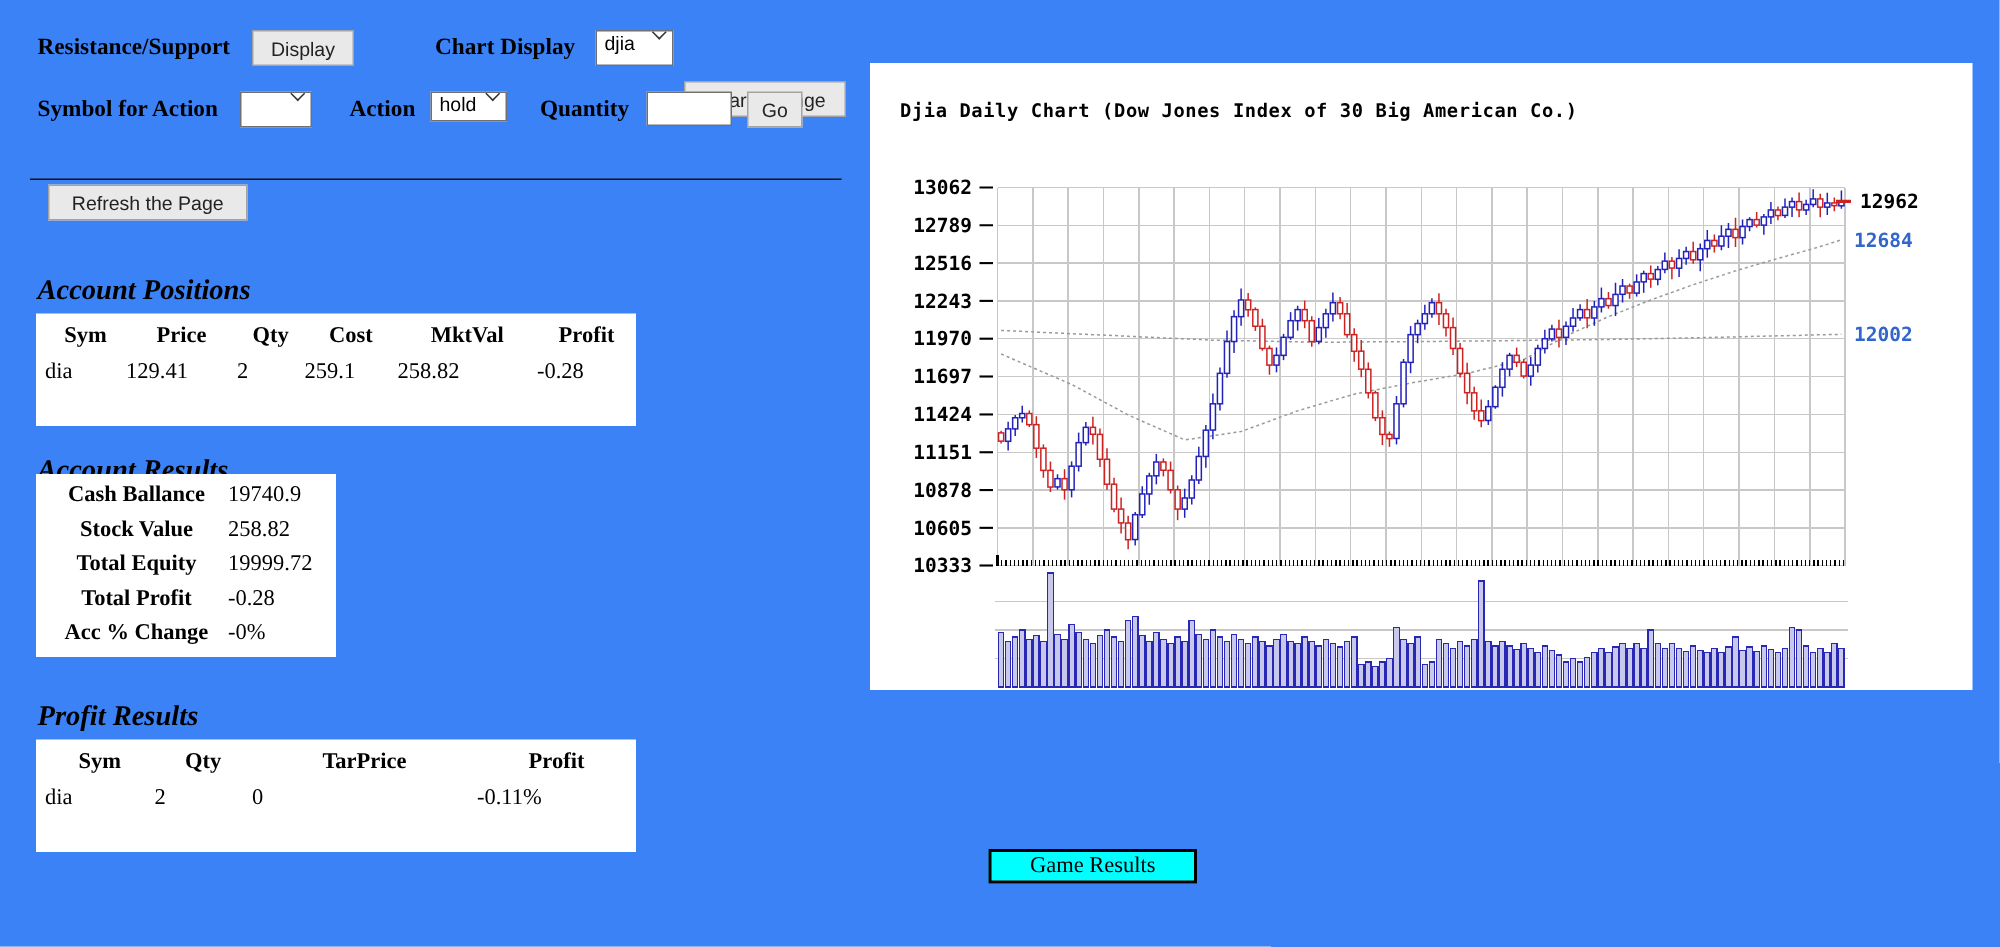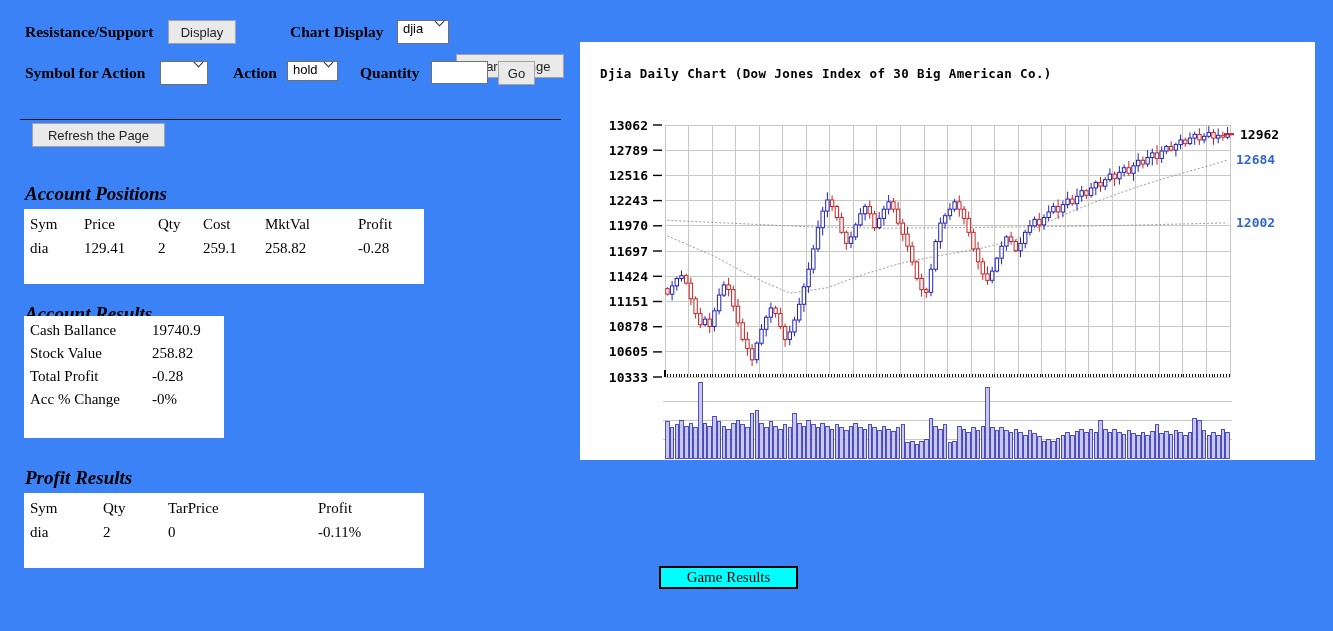--- a/index.html
+++ b/index.html
@@ -18,21 +18,21 @@
        font-family:"Liberation Sans",sans-serif;font-size:13px;padding:0 3px;outline:none;}
   .divider{position:absolute;background:#111;height:1px;}
   .h2{position:absolute;font-weight:bold;font-style:italic;font-size:19px;white-space:nowrap;}
   .whitebox{position:absolute;background:#fff;font-size:15px;}
   .prow{display:grid;grid-template-columns:54px 74px 45px 62px 93px 1fr;
         padding-left:6px;height:24px;align-items:center;}
   .frow{display:grid;grid-template-columns:73px 65px 150px 1fr;
         padding-left:6px;height:24px;align-items:center;}
   .rrow{display:grid;grid-template-columns:122px 1fr;
         padding-left:6px;height:23px;align-items:center;}
-  .hd{font-weight:normal;}
+  .hd{font-weight:bold;text-align:center;}
   .pad-top{padding-top:3px;}
   #chart-panel{position:absolute;left:580px;top:42px;width:735px;height:418px;background:#fff;}
   .ylab,.plab{font-family:"DejaVu Sans Mono",monospace;font-weight:bold;font-size:13px;}
   .ctitle{font-family:"DejaVu Sans Mono",monospace;font-weight:bold;font-size:12.5px;letter-spacing:.4px;}
   #game-btn{position:absolute;left:611px;top:566px;width:139px;height:23px;background:#00ffff;
         border:2px solid #000;box-sizing:border-box;display:flex;align-items:center;
         justify-content:center;font-size:15px;cursor:default;margin-left:48px;}
 </style>
 </head>
 <body>
@@ -87,20 +87,24 @@
 
   <div class="h2" style="left:25px;top:303px;">Account Results</div>
   <div class="whitebox pad-top" style="left:24px;top:316px;width:200px;height:119px;">
     <div class="rrow">
       <span class="hd">Cash Ballance</span>
       <span>19740.9</span>
     </div>
     <div class="rrow">
       <span class="hd">Stock Value</span>
       <span>258.82</span>
+    </div>
+    <div class="rrow">
+      <span class="hd">Total Equity</span>
+      <span>19999.72</span>
     </div>
     <div class="rrow">
       <span class="hd">Total Profit</span>
       <span>-0.28</span>
     </div>
     <div class="rrow">
       <span class="hd">Acc % Change</span>
       <span>-0%</span>
     </div>
   </div>

